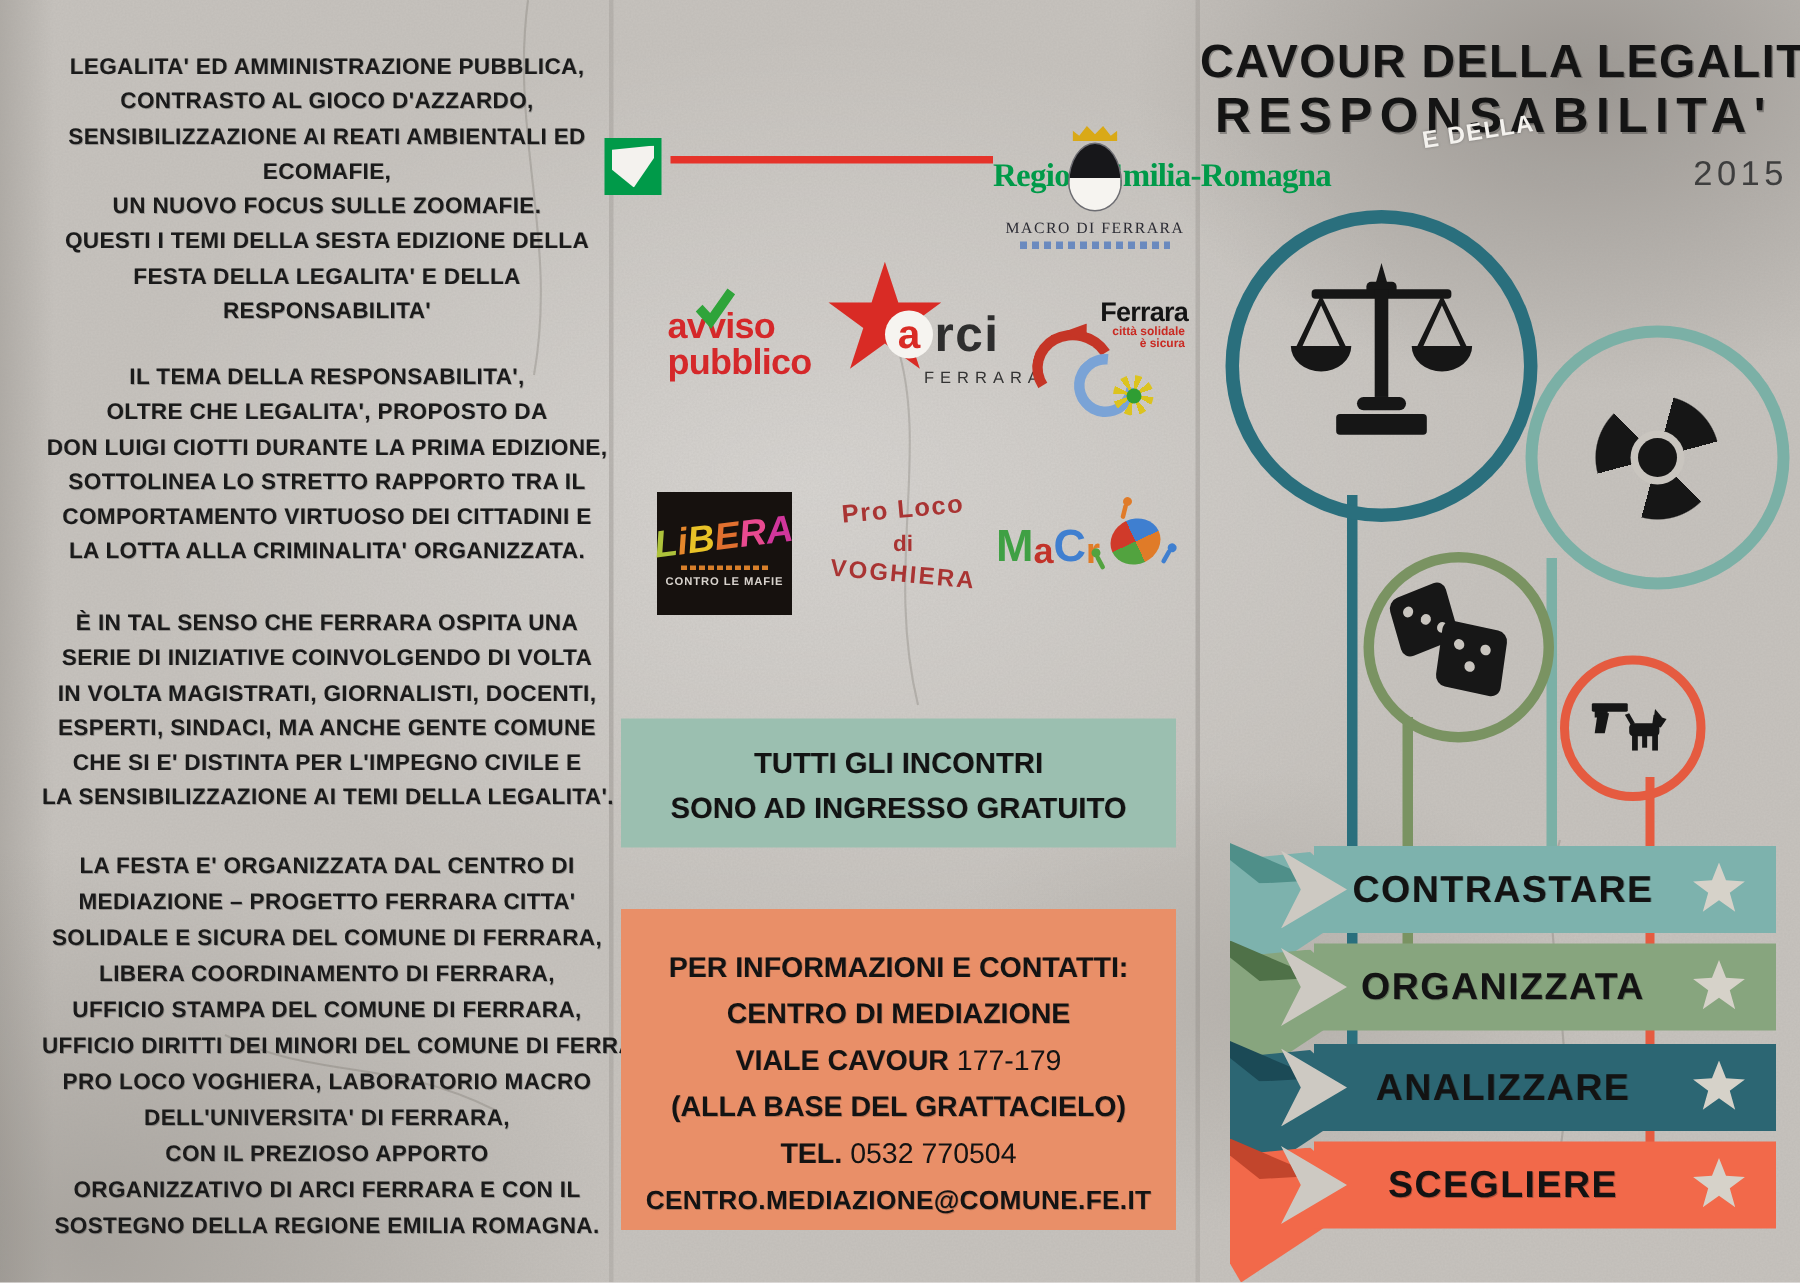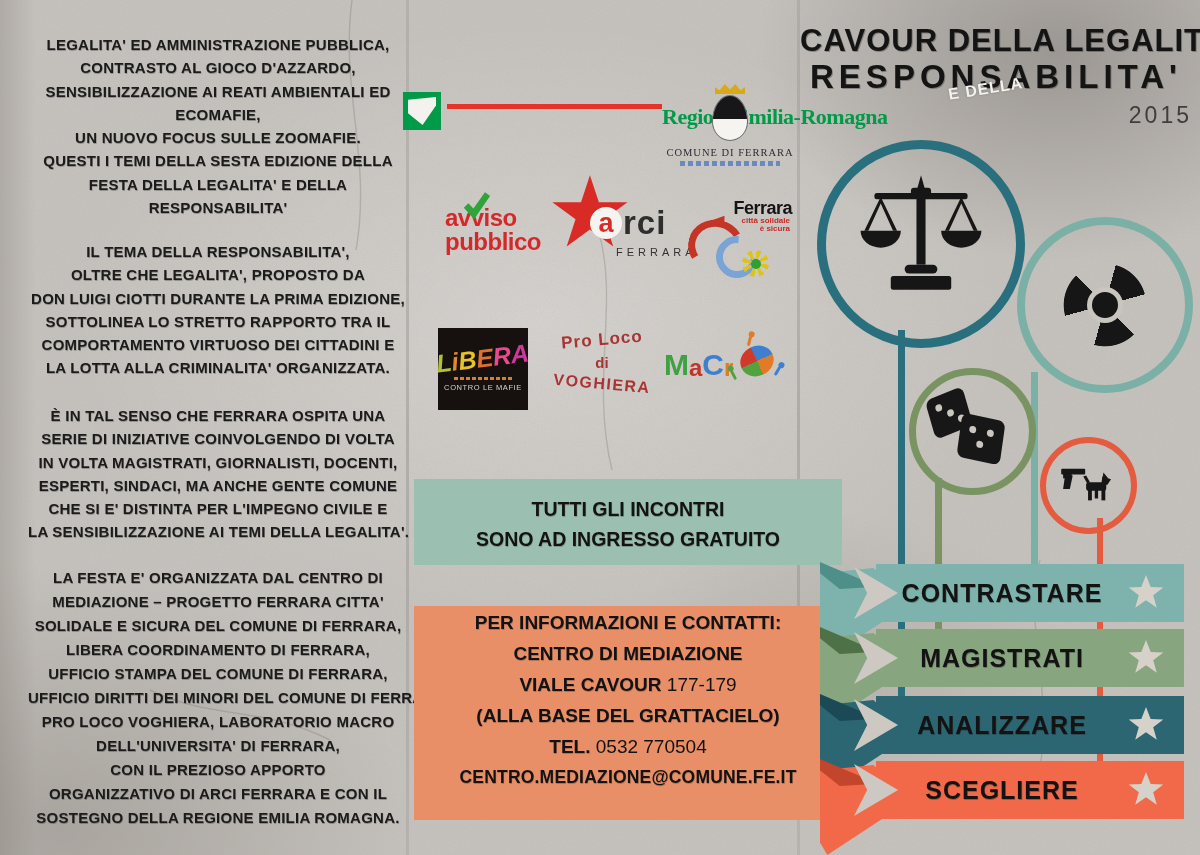--- a/index.html
+++ b/index.html
@@ -71,21 +71,21 @@
   .fs-flower-core{position:absolute; left:9px; top:9px; width:10px; height:10px; background:#2f9e33; border-radius:50%;}
 
   .libera{position:absolute; left:438px; top:328px; width:90px; height:82px; background:#16110e;
     display:flex; flex-direction:column; align-items:center; justify-content:center;}
   .libera-word{display:flex; transform:rotate(-7deg); font-weight:bold; font-style:italic; font-size:25px; line-height:1;}
   .libera-word span:nth-child(1){color:#aec23b}.libera-word span:nth-child(2){color:#e5872c}
   .libera-word span:nth-child(3){color:#e8c227}.libera-word span:nth-child(4){color:#e0702f}
   .libera-word span:nth-child(5){color:#e84a8f}.libera-word span:nth-child(6){color:#d0369b}
   .libera-tiny{width:58px; height:3px; margin:6px 0 3px;
     background:repeating-linear-gradient(90deg, #d87f2a 0 4px, transparent 4px 6px);}
-  .libera-sub{font-size:7.5px; font-weight:normal; letter-spacing:.6px; color:#d8d3cd;}
+  .libera-sub{font-size:7.5px; font-weight:bold; letter-spacing:.6px; color:#d8d3cd;}
 
   .proloco{position:absolute; left:548px; top:330px; width:108px; text-align:center; color:#a93433; font-weight:bold;}
   .proloco-l1{font-size:17px; transform:rotate(-5deg); letter-spacing:1px;}
   .proloco-l2{font-size:15px; margin-top:4px;}
   .proloco-l3{font-size:16px; transform:rotate(5deg); margin-top:4px; letter-spacing:1.5px;}
 
   .macro{position:absolute; left:664px; top:340px; width:130px; height:62px;}
   .macro-letters{position:absolute; left:0; top:10px; display:flex; align-items:flex-end; font-weight:bold; line-height:1;}
   .macro-letters span:nth-child(1){color:#3fa044; font-size:30px;}
   .macro-letters span:nth-child(2){color:#c2332a; font-size:24px;}
@@ -94,24 +94,24 @@
   .macro-globe{position:absolute; left:76px; top:6px; width:34px; height:30px; border-radius:50%;
     background:conic-gradient(#3f7fd0 0 90deg, #e07b28 90deg 180deg, #52a33f 180deg 270deg, #d03a2a 270deg 360deg);
     transform:rotate(-25deg);}
   .stick{position:absolute; width:3px; height:10px; border-radius:2px;}
   .stick::after{content:""; position:absolute; left:-1.5px; top:-5px; width:6px; height:6px; border-radius:50%; background:inherit;}
   .stick1{left:84px; top:-4px; background:#e07b28; transform:rotate(14deg);}
   .stick2{left:68px; top:30px; background:#52a33f; transform:rotate(-28deg);}
   .stick3{left:112px; top:26px; background:#3f7fd0; transform:rotate(30deg);}
 
   
-  .box{position:absolute; left:414px; width:428px; text-align:center; color:#131313; font-weight:bold;
+  .box{position:absolute; left:414px; width:370px; text-align:center; color:#131313; font-weight:bold;
     text-shadow:.5px .5px 0 rgba(25,25,25,.25);}
   .box-free{top:479px; height:86px; background:#9bbfb0; font-size:19.5px; line-height:30px; padding-top:15px; box-sizing:border-box;}
-  .box-contacts{top:606px; height:214px; background:#e98f68; font-size:19px; line-height:31px; padding-top:1px; box-sizing:border-box;}
+  .box-contacts{top:606px; height:214px; background:#e98f68; font-size:19px; line-height:31px; padding-top:24px; box-sizing:border-box;}
   .plain{font-weight:normal; text-shadow:none; font-family:"Liberation Sans", sans-serif;text-align:right;}
   .email-line{font-size:17.5px; letter-spacing:.2px;text-align:center;}
 
   
   .title-wrap{position:absolute; left:800px; top:24px; width:392px; text-align:center; color:#141414;}
   .title-l1{font-size:31px; font-weight:bold; letter-spacing:1px; line-height:1.1; text-shadow:1px 1px 0 rgba(20,20,20,.3); white-space:nowrap;}
   .title-l2{font-size:33px; font-weight:bold; letter-spacing:5px; line-height:1.15; text-shadow:1px 1px 0 rgba(20,20,20,.3); white-space:nowrap;}
   .title-overlay{position:absolute; left:148px; top:56px; color:#f4f2ee; font-weight:bold; font-size:16px;
     transform:rotate(-9deg); letter-spacing:1px; text-shadow:0 0 2px rgba(60,60,60,.4);}
   .title-year{margin-top:6px; font-size:23px; letter-spacing:3px; color:#3e3e3e; font-weight:normal;text-align:right;}
@@ -231,21 +231,21 @@
         </div>
       <div class="regione-right">
         <div class="regione-bar"></div>
         <div class="regione-name">RegioneEmilia-Romagna</div>
       </div>
     </div>
 
     <div class="comune">
       <div class="crown"></div>
       <div class="crest"></div>
-      <div class="comune-name">COMUNE DI FERRARA</div>
+      <div class="comune-name">MACRO DI FERRARA</div>
       <div class="comune-tagline"></div>
     </div>
 
     <div class="avviso">
       <div class="check"></div>
       <div>avviso</div>
       <div>pubblico</div>
     </div>
 
     <div class="arci">
@@ -398,21 +398,21 @@
       <div class="band"></div>
       <div class="chevron"></div>
       <div class="banner-label">CONTRASTARE</div>
       <div class="star"></div>
     </div>
     <div class="banner bn2">
       <div class="tail-big"></div>
       <div class="tail-fold"></div>
       <div class="band"></div>
       <div class="chevron"></div>
-      <div class="banner-label">MAGISTRATI</div>
+      <div class="banner-label">ORGANIZZATA</div>
       <div class="star"></div>
     </div>
     <div class="banner bn3">
       <div class="tail-big"></div>
       <div class="tail-fold"></div>
       <div class="band"></div>
       <div class="chevron"></div>
       <div class="banner-label">ANALIZZARE</div>
       <div class="star"></div>
     </div>

